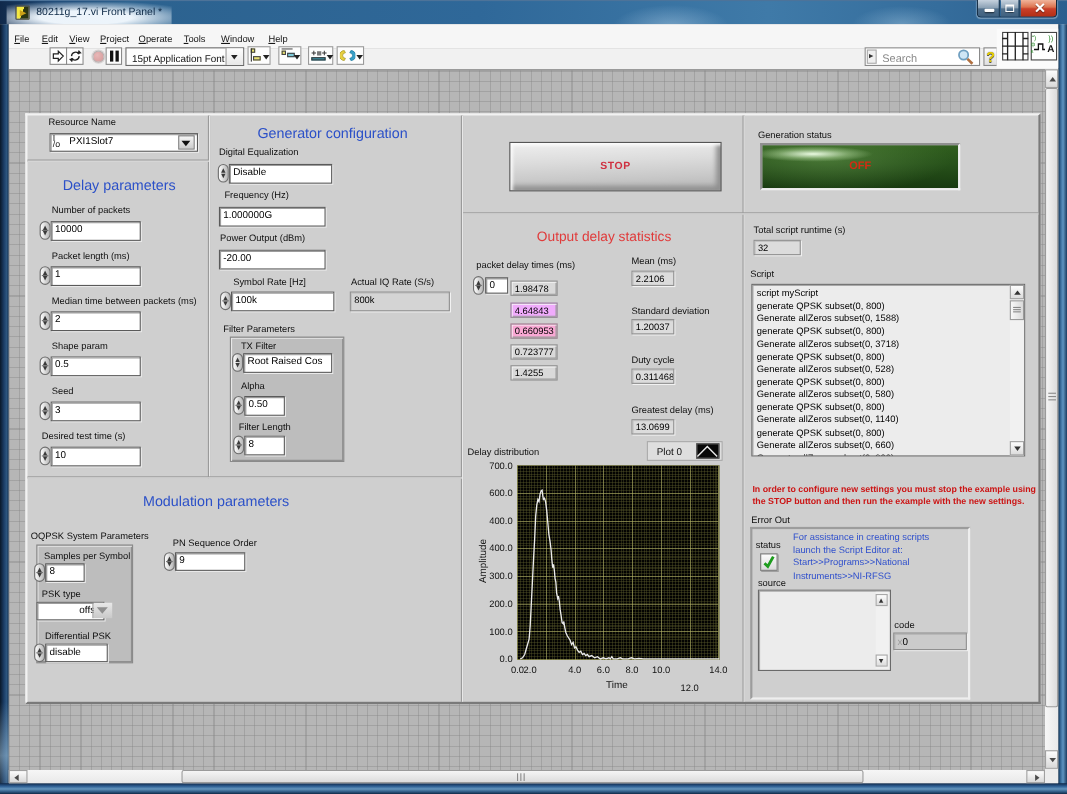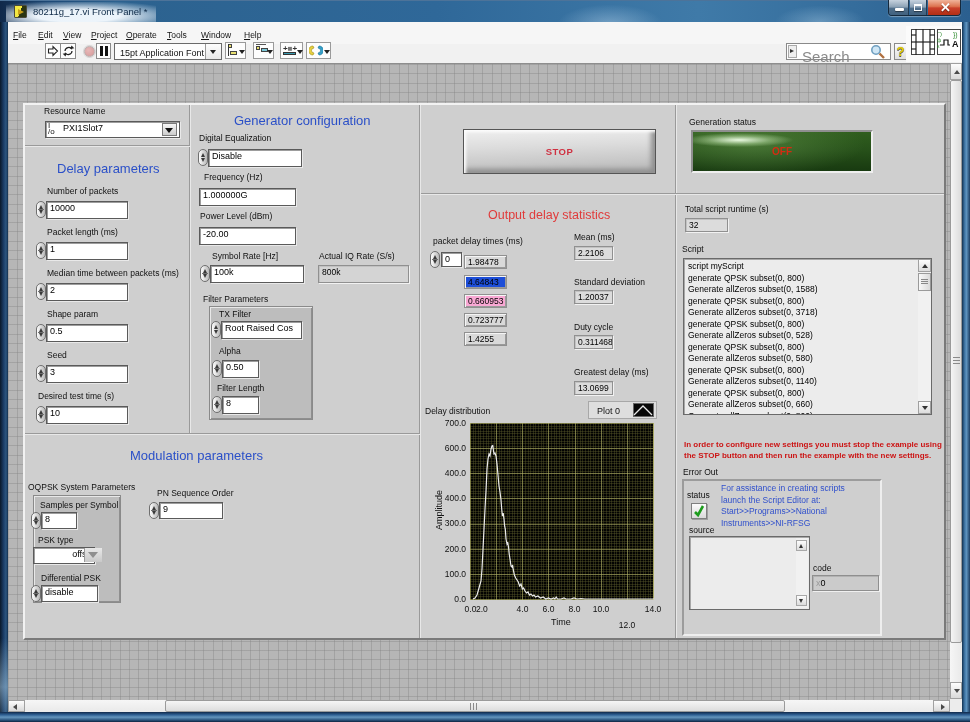--- a/index.html
+++ b/index.html
@@ -98,21 +98,21 @@
 <div class="abs" style="left:306px;top:42px;width:25px;height:17px;background:#fdfdfd;border:1px solid #9a9a9a;"></div>
 <svg class="abs" style="left:309px;top:44px;" width="14" height="13" viewBox="0 0 14 13">
     <path d="M4 2 a4 4 0 0 0 0 9 l1 -2 a2.5 2.5 0 0 1 0 -5 z" fill="#e8d040" stroke="#a89820" stroke-width="0.7"></path>
     <path d="M10 11 a4 4 0 0 0 0 -9 l-1 2 a2.5 2.5 0 0 1 0 5 z" fill="#38a0c8" stroke="#1878a0" stroke-width="0.7"></path>
   </svg>
 <div class="abs" style="left:324px;top:50px;width:0;height:0;border-left:3px solid transparent;border-right:3px solid transparent;border-top:4px solid #222;"></div>
 
 <div class="abs" style="left:786px;top:43px;width:105px;height:17px;background:#fff;border:1px solid #8a8a8a;"></div>
 <div class="abs" style="left:788px;top:45px;width:9px;height:13px;background:#efefef;border:1px solid #aaa;"></div>
 <div class="abs" style="left:790px;top:49px;width:0;height:0;border-top:2.5px solid transparent;border-bottom:2.5px solid transparent;border-left:4px solid #333;"></div>
-<div class="abs" style="left:802px;top:48px;font-size:15px;color:#8a8a8a;">Search</div>
+<div class="abs" style="left:802px;top:48px;font-size:10px;color:#8a8a8a;">Search</div>
 <svg class="abs" style="left:868px;top:44px;" width="20" height="16" viewBox="0 0 20 16">
     <circle cx="8" cy="6" r="4.2" fill="#cfe6f5" stroke="#6f9fc0" stroke-width="1.6"></circle>
     <line x1="11.5" y1="9.5" x2="16" y2="14" stroke="#b07040" stroke-width="2.4"></line>
   </svg>
 
 <div class="abs" style="left:894px;top:43px;width:13px;height:17px;background:linear-gradient(#fcfcfc,#e0e0e0);border:1px solid #8a8a8a;color:#e8d000;font-weight:bold;font-size:13px;text-align:center;line-height:16px;text-shadow:0 0 1px #555, 0 1px 0 #555;">?</div>
 
 <div class="abs" style="left:906px;top:26px;width:56px;height:36px;background:#fbfbfb;"></div>
 <div class="abs" style="left:911px;top:29px;width:24px;height:26px;background:#fff;border:1px solid #444;"></div>
 <svg class="abs" style="left:911px;top:29px;" width="24" height="26" viewBox="0 0 24 26">
@@ -208,21 +208,21 @@
     <i></i>
   </div>
 <div class="fld" style="left:46px;top:406px;width:82px;height:18px;">10</div>
 
 <div class="btitle" style="left:234px;top:113px;">Generator configuration</div>
 <div class="lbl" style="left:199px;top:133px;">Digital Equalization</div>
 <div class="spin" style="left:198px;top:149px;"></div>
 <div class="fld" style="left:208px;top:149px;width:94px;height:18px;">Disable</div>
 <div class="lbl" style="left:204px;top:172px;">Frequency (Hz)</div>
 <div class="fld" style="left:199px;top:188px;width:97px;height:18px;">1.000000G</div>
-<div class="lbl" style="left:200px;top:211px;">Power Level (dBm)</div>
+<div class="lbl" style="left:200px;top:211px;">Power Output (dBm)</div>
 <div class="fld" style="left:199px;top:227px;width:97px;height:18px;">-20.00</div>
 <div class="lbl" style="left:212px;top:251px;">Symbol Rate [Hz]</div>
 <div class="spin" style="left:200px;top:265px;">
     <i></i>
   </div>
 <div class="fld" style="left:210px;top:265px;width:94px;height:18px;">100k</div>
 <div class="lbl" style="left:319px;top:251px;">Actual IQ Rate (S/s)</div>
 <div class="ind" style="left:318px;top:265px;width:91px;height:18px;background:#d4d4d4;">800k</div>
 <div class="lbl" style="left:203px;top:294px;">Filter Parameters</div>
 <div class="raisedbox" style="left:209px;top:306px;width:104px;height:114px;"></div>
@@ -247,21 +247,21 @@
 <div class="abs" style="left:691px;top:130px;width:182px;height:43px;border:2px solid;border-color:#8f8f8f #efefef #efefef #8f8f8f;background:radial-gradient(ellipse 70px 9px at 46px 8px,rgba(240,255,232,.96),rgba(190,225,170,.45) 45%,rgba(0,0,0,0) 78%),radial-gradient(ellipse 140px 40px at 60px 12px,rgba(110,160,85,.45),rgba(0,0,0,0) 80%),linear-gradient(180deg,#305e1e 0%,#27511a 45%,#183a10 100%);"></div>
 <div class="abs" style="left:691px;top:130px;width:182px;height:43px;font-size:10px;font-weight:bold;color:#d62b12;text-align:center;line-height:43px;">OFF</div>
 
 <div class="abs" style="left:488px;top:208px;font-size:12.5px;color:#e03b3b;">Output delay statistics</div>
 <div class="lbl" style="left:433px;top:236px;">packet delay times (ms)</div>
 <div class="spin" style="left:430px;top:251px;">
     <i></i>
   </div>
 <div class="fld" style="left:441px;top:252px;width:21px;height:15px;">0</div>
 <div class="ind" style="left:464px;top:255px;width:43px;height:14px;box-shadow:inset 1px 1px 0 #f5f5f5, inset -1px -1px 0 #9a9a9a;background:#d9d9d9;">1.98478</div>
-<div class="ind" style="left:464px;top:275px;width:43px;height:14px;box-shadow:inset 1px 1px 0 #f5f5f5, inset -1px -1px 0 #9a9a9a;background:#1d4ed8;">4.64843</div>
+<div class="ind" style="left:464px;top:275px;width:43px;height:14px;box-shadow:inset 1px 1px 0 #f5f5f5, inset -1px -1px 0 #9a9a9a;background:#f0abfc;">4.64843</div>
 <div class="ind" style="left:464px;top:294px;width:43px;height:14px;box-shadow:inset 1px 1px 0 #f5f5f5, inset -1px -1px 0 #9a9a9a;background:#f9a8d4;">0.660953</div>
 <div class="ind" style="left:464px;top:313px;width:43px;height:14px;box-shadow:inset 1px 1px 0 #f5f5f5, inset -1px -1px 0 #9a9a9a;background:#d9d9d9;">0.723777</div>
 <div class="ind" style="left:464px;top:332px;width:43px;height:14px;box-shadow:inset 1px 1px 0 #f5f5f5, inset -1px -1px 0 #9a9a9a;background:#d9d9d9;">1.4255</div>
 
 <div class="lbl" style="left:574px;top:232px;">Mean (ms)</div>
 <div class="ind" style="left:574px;top:246px;width:39px;height:14px;">2.2106</div>
 <div class="lbl" style="left:574px;top:277px;">Standard deviation</div>
 <div class="ind" style="left:574px;top:290px;width:39px;height:14px;">1.20037</div>
 <div class="lbl" style="left:574px;top:322px;">Duty cycle</div>
 <div class="ind" style="left:574px;top:335px;width:39px;height:14px;">0.311468</div>

